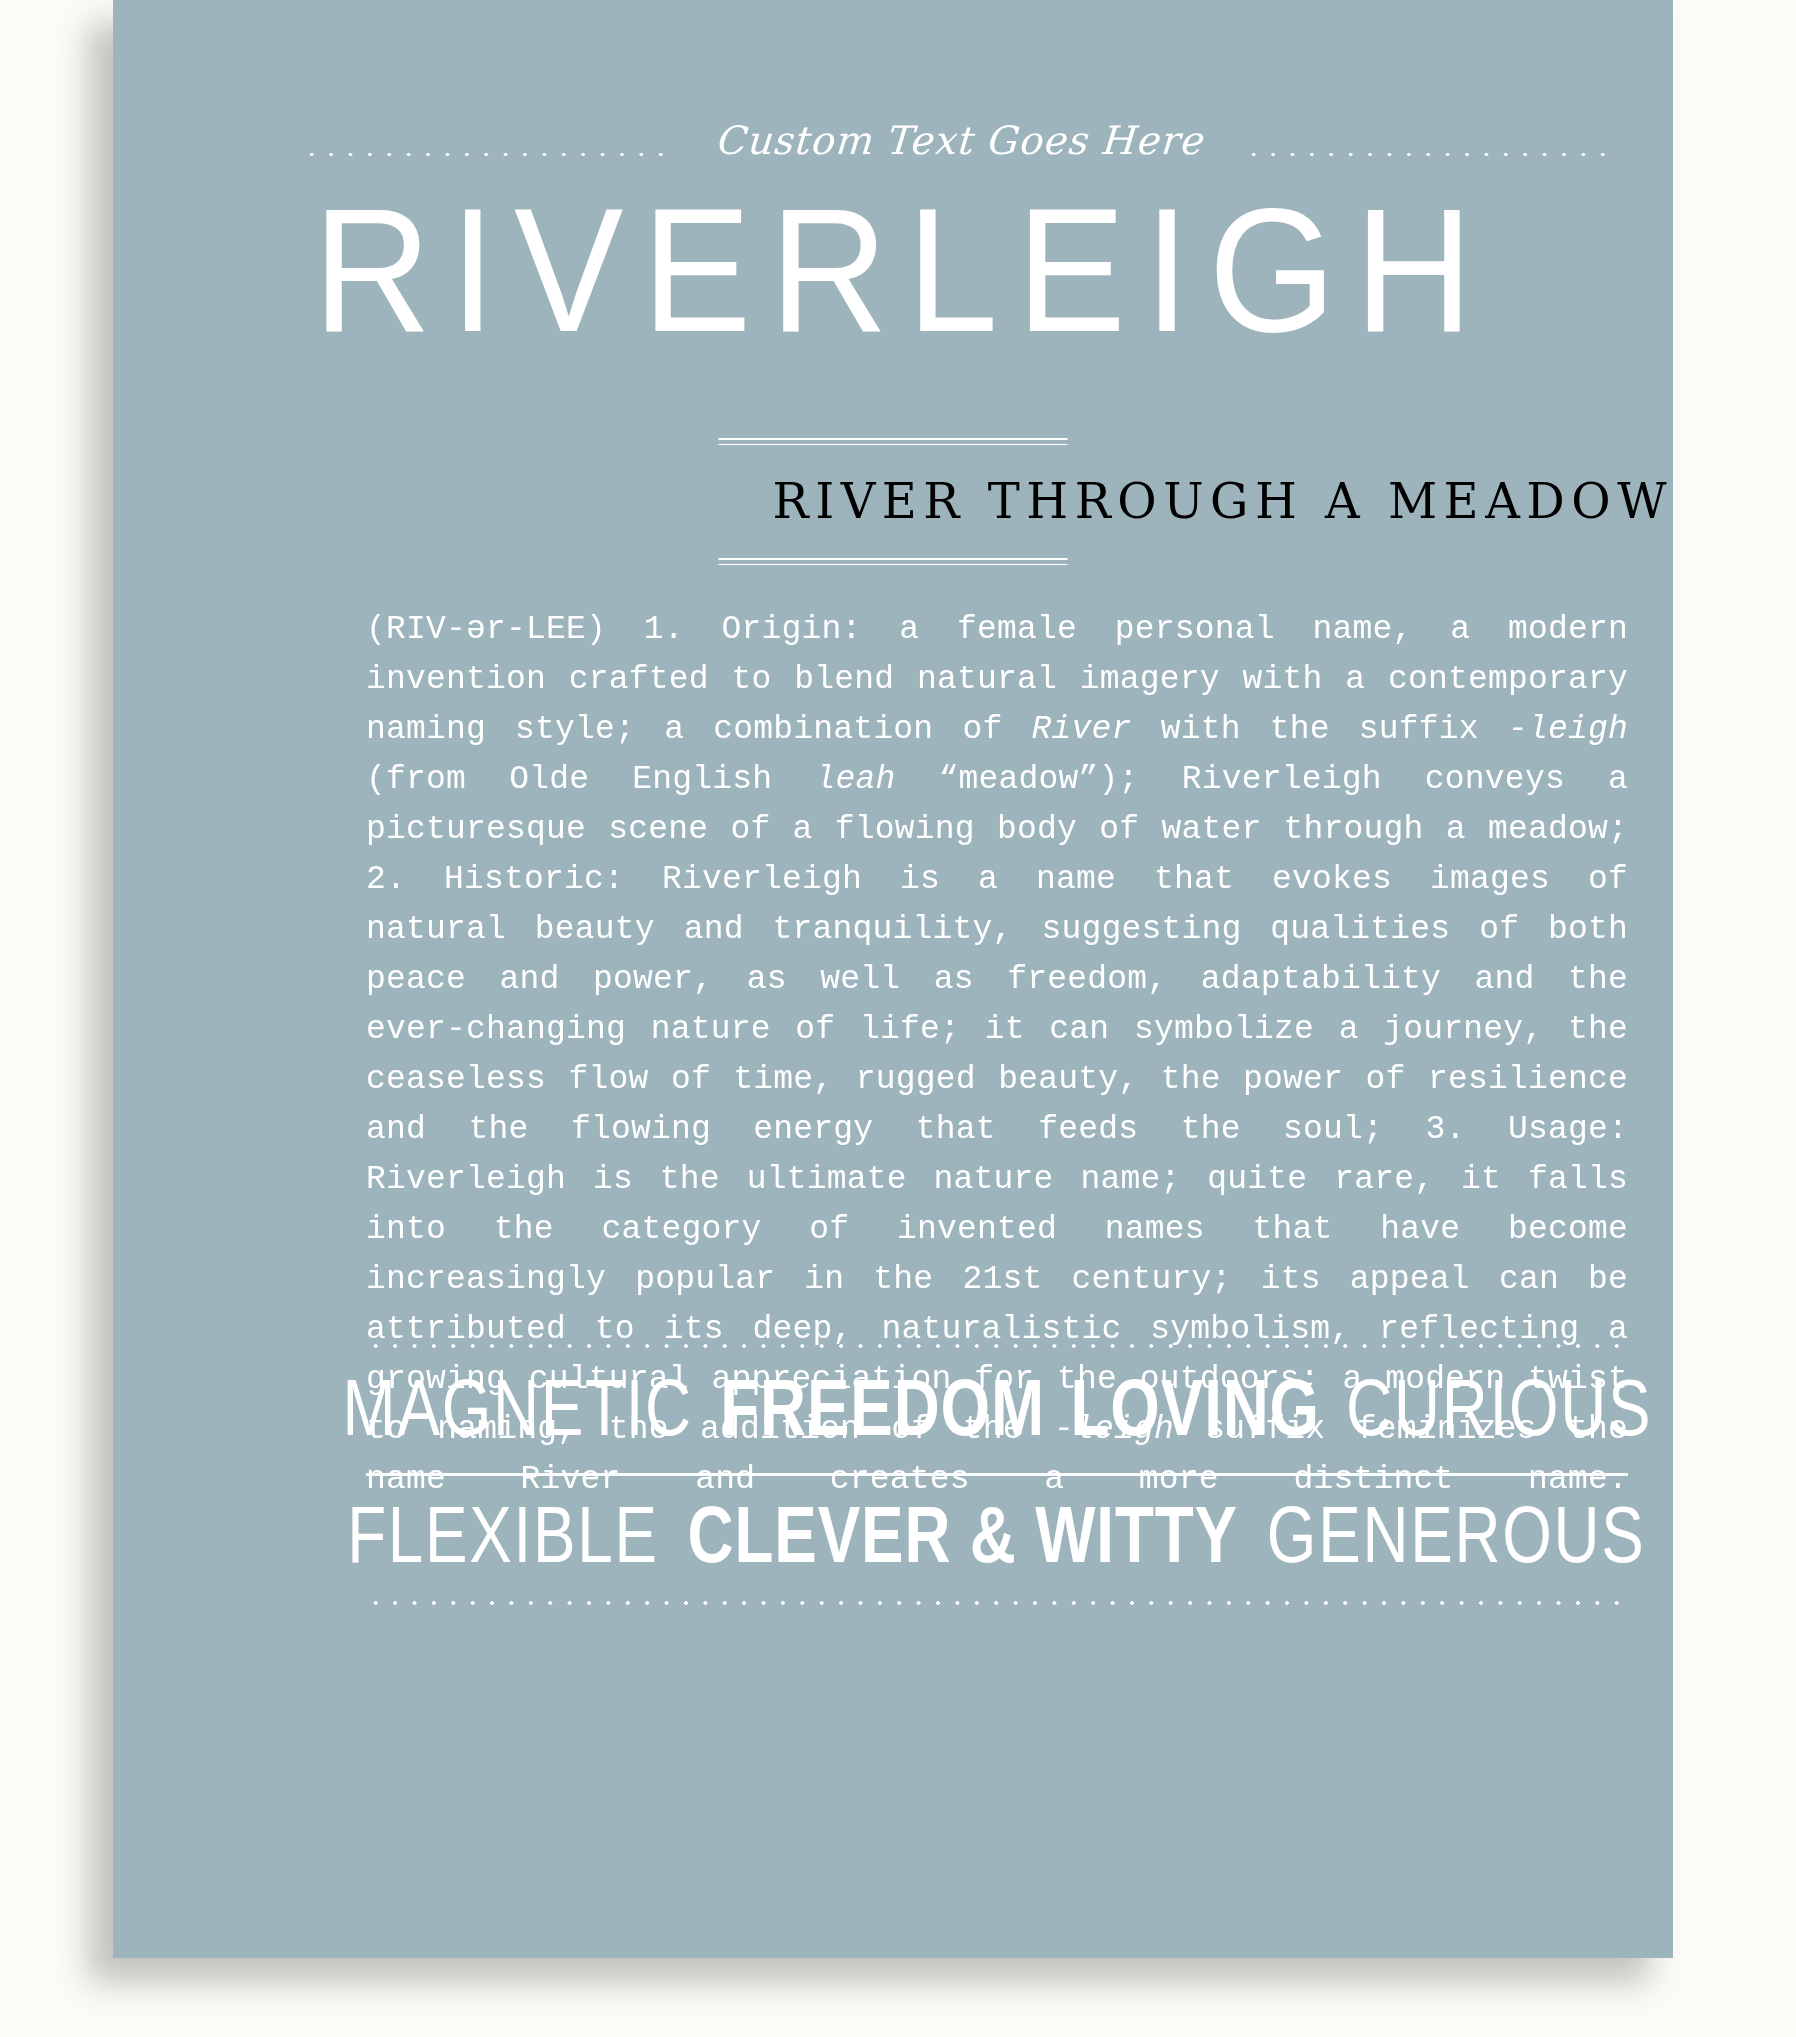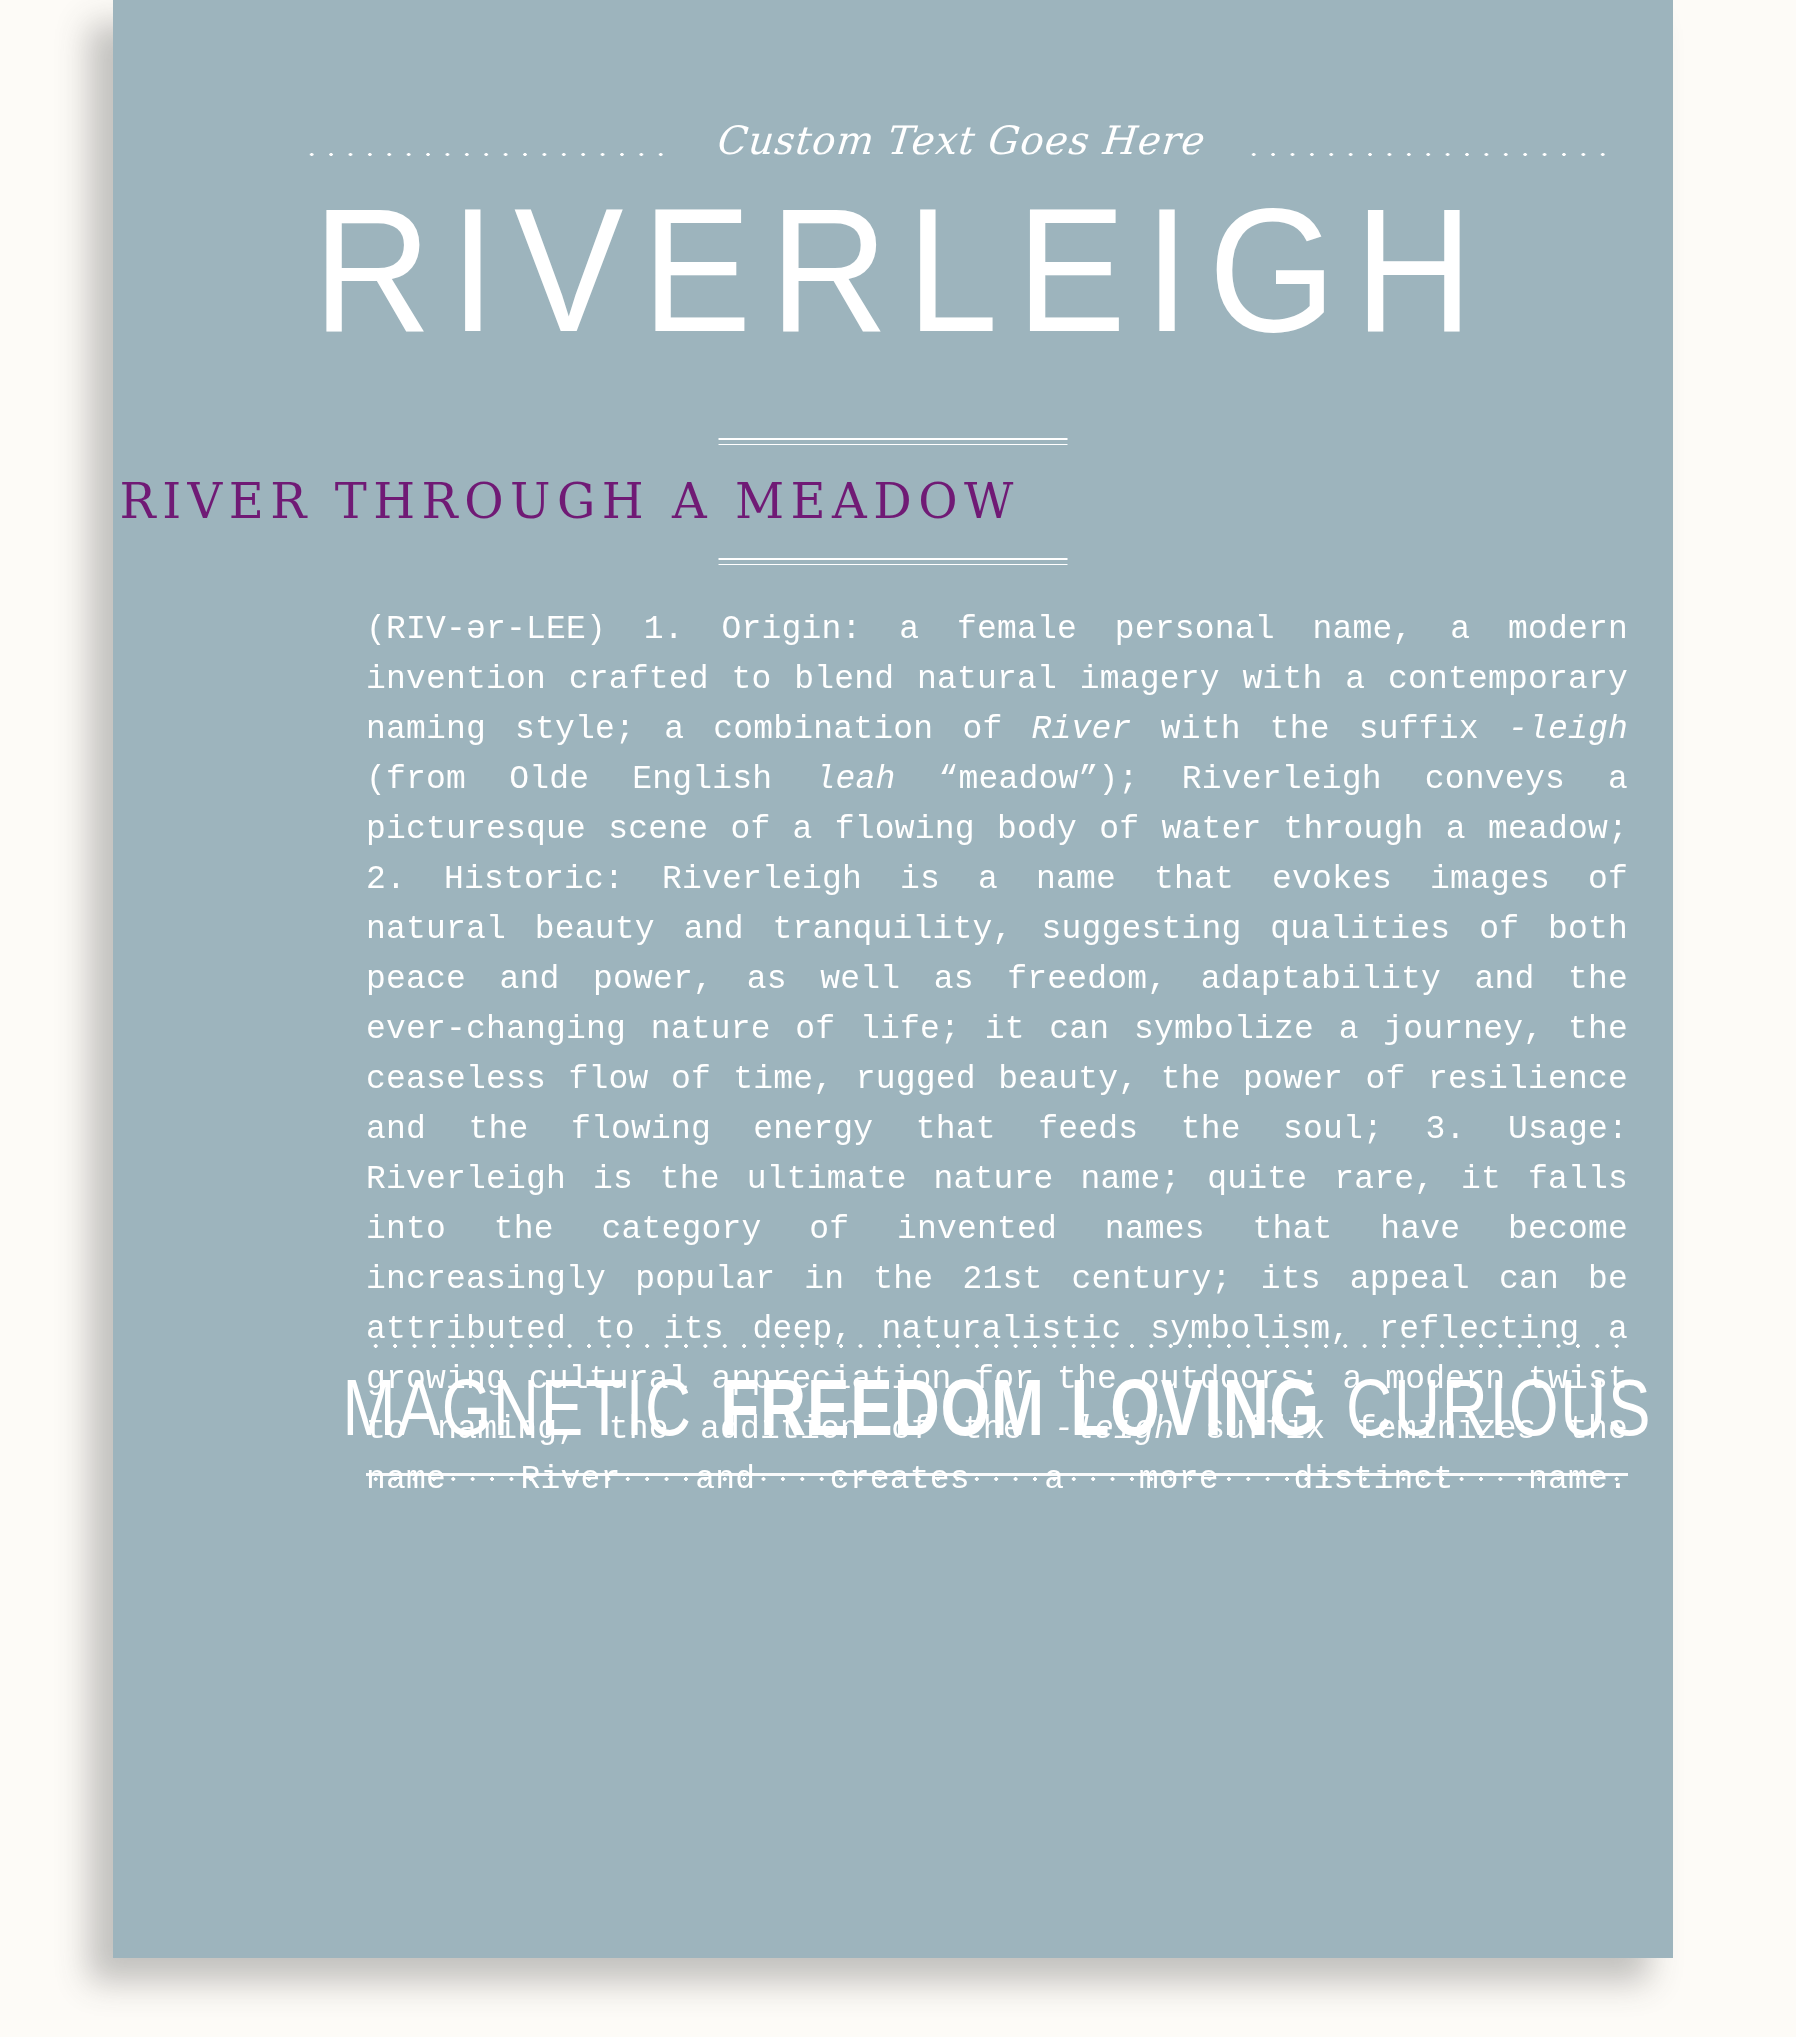--- a/index.html
+++ b/index.html
@@ -106,22 +106,22 @@
   .rule-double::after  { top: 5.5px; }
 
   .rule-top { top: 438px; }
   .rule-bottom { top: 558px; }
 
   .meaning {
     position: absolute;
     top: 473px;
     left: 0;
     width: 1560px;
-    text-align: left;
-    color: #701a75;
+    text-align: right;
+    color: #000000;
     font-family: "DejaVu Serif", serif;
     font-size: 48px;
     font-weight: 400;
     letter-spacing: 6.5px;
     text-indent: 6.5px;
     white-space: nowrap;
   }
 
   
   .definition {
@@ -215,19 +215,24 @@
         <span class="trait-line t-bold">FREEDOM</span>
         <span class="trait-line t-bold">LOVING</span>
         <span class="trait-line t-light">CURIOUS</span>
       </div>
 
       <div class="thin-rule"></div>
 
 
       <div class="thin-rule"></div>
 
+      <div class="trait-row">
+        <span class="trait-line t-light">FLEXIBLE</span>
+        <span class="trait-line t-bold">CLEVER &amp; WITTY</span>
+        <span class="trait-line t-light">GENEROUS</span>
+      </div>
 
       <div class="dots-wide"></div>
     </div>
 
   </div>
 </div>
 
 
 </body></html>

